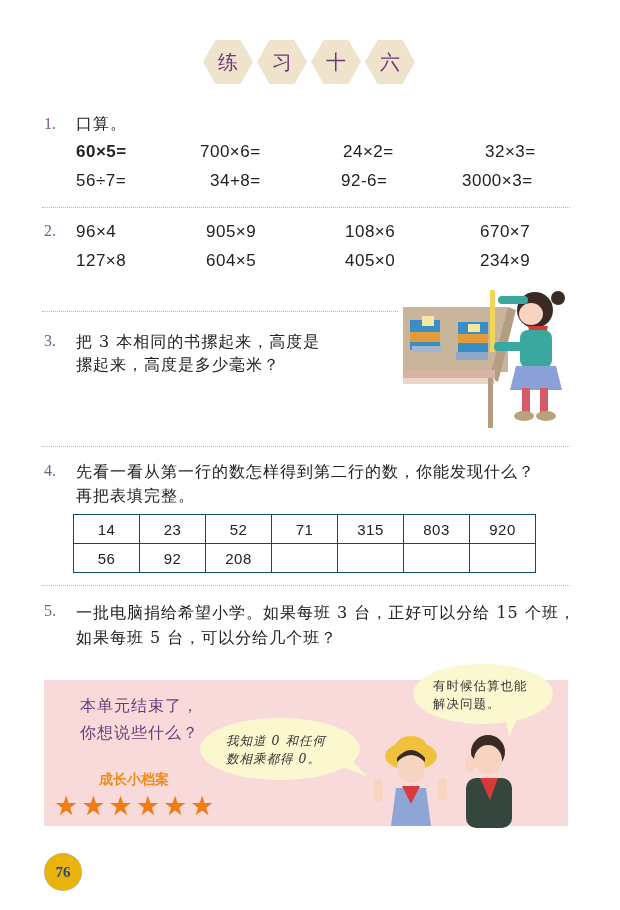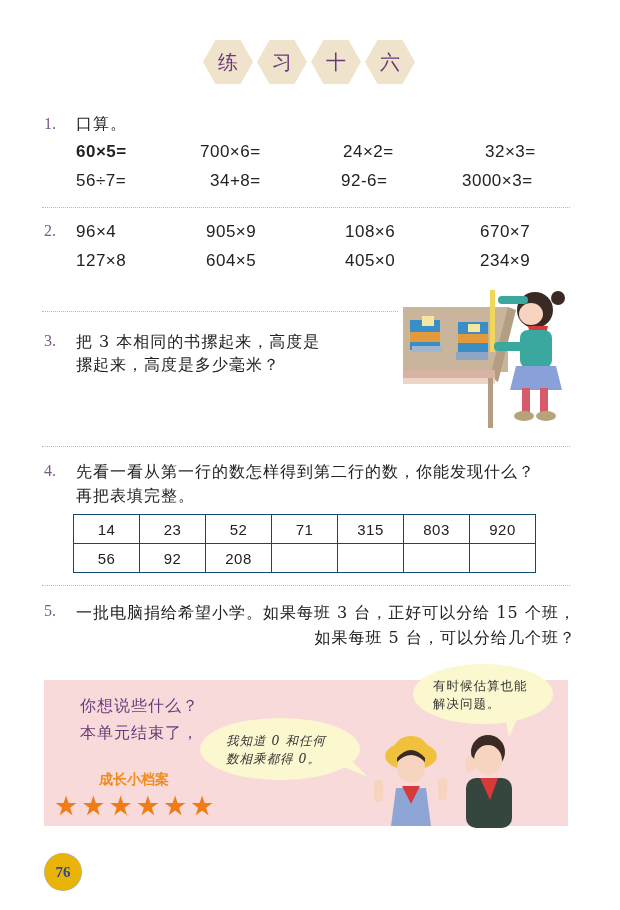--- a/index.html
+++ b/index.html
@@ -156,30 +156,30 @@
       <td></td>
     </tr>
   </tbody>
     </table>
 </div>
 
 <div class="divider" style="top:585px; width:528px;"></div>
 
 <div>
   <span class="qnum" style="left:44px; top:602px;">5.</span>
-  <div class="cn abs" style="left:76px; top:600px; line-height:25px;text-align:right;">
+  <div class="cn abs" style="left:76px; top:600px; line-height:25px;">
     <div>一批电脑捐给希望小学。如果每班 3 台，正好可以分给 15 个班，</div>
     <div>如果每班 5 台，可以分给几个班？</div>
   </div>
 </div>
 
 <div class="panel"></div>
 <div class="panel-q">
+  <div>本单元结束了，</div>
   <div>你想说些什么？</div>
-  <div>本单元结束了，</div>
 </div>
 <div class="archive">成长小档案</div>
 <div class="stars">
   <span>★</span>
   <span>★</span>
   <span>★</span>
   <span>★</span>
   <span>★</span>
   <span>★</span>
 </div>

